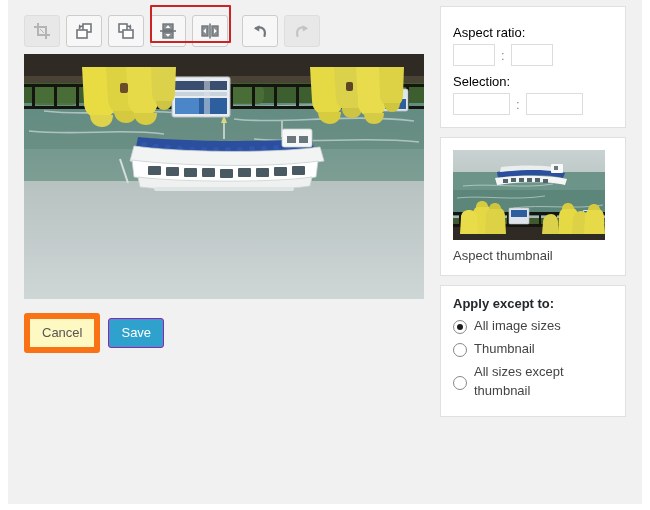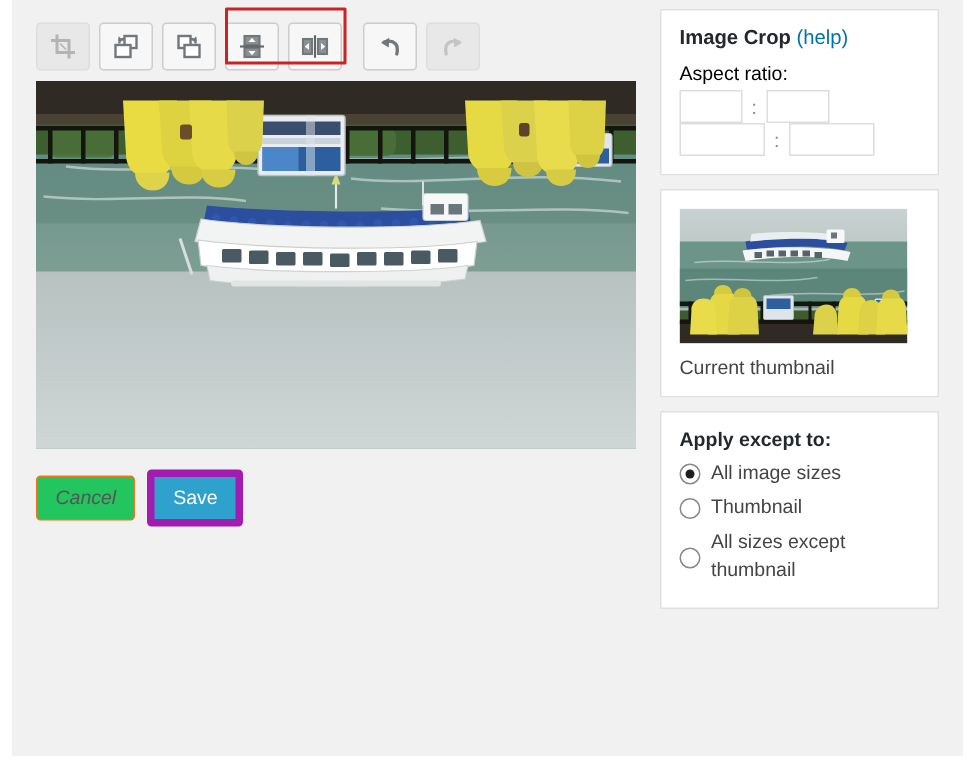--- a/index.html
+++ b/index.html
@@ -113,29 +113,28 @@
   .btn {
     font-family: "Liberation Sans", sans-serif;
     font-size: 13px;
     border-radius: 3px;
     padding: 5px 12px;
     cursor: pointer;
     line-height: 1.4;
     box-sizing: border-box;
   }
   .btn-secondary {
-    background: #22c55e;
-    border: 1px solid #f97316;
+    background: #fef9c3;
+    border: 6px solid #f97316;
     color: #555;
     margin-right: 8px;
-    font-style: italic;
   }
   .btn-primary {
     background: #2ea2cc;
-    border: 5px solid #a21caf;
+    border: 1px solid #a21caf;
     color: #fff;
     text-align: center;
   }
 
   
   .sidebar {
     position: absolute;
     left: 440px;
     top: 6px;
     width: 186px;
@@ -510,32 +509,29 @@
     <div class="actions">
       <button class="btn btn-secondary">Cancel</button>
       <button class="btn btn-primary">Save</button>
     </div>
   </div>
 
   <div class="sidebar">
 
 
     <div class="panel">
-      <h3>
-        <span>Image Crop</span>
-        <a class="help-link">(help)</a>
-      </h3>
 
       <label class="field-label">Aspect ratio:</label>
       <div class="field-row">
         <input class="txt narrow" type="text" value="" style="">
         <span class="colon">:</span>
         <input class="txt narrow" type="text" value="" style="">
       </div>
 
+      <label class="field-label">Selection:</label>
       <div class="field-row">
         <input class="txt wide" type="text" value="" style="">
         <span class="colon">:</span>
         <input class="txt wide" type="text" value="" style="">
       </div>
     </div>
 
     <div class="panel">
 
       <div class="thumb-wrap">
@@ -602,21 +598,21 @@
             <path d="M106 66 C106 60 111 57 116 57 C121 57 125 60 125 66 L126 84 L105 84 Z" fill="#e5d944"></path>
             <path d="M109 59 C109 55 112 53 115 53 C118 53 121 55 121 59 Z" fill="#d7cc3f"></path>
             <path d="M120 70 C120 64 124 61 128 61 C132 61 136 64 136 70 L137 84 L119 84 Z" fill="#ddd245"></path>
             <path d="M132 67 C132 61 137 58 142 58 C147 58 151 61 151 67 L152 84 L131 84 Z" fill="#e6da48"></path>
             <path d="M135 60 C135 56 138 54 141 54 C144 54 147 56 147 60 Z" fill="#d4c93f"></path>
             <path d="M90 72 C90 67 94 64 98 64 C102 64 105 67 105 72 L106 84 L89 84 Z" fill="#dcd14a"></path>
           </g>
         </svg>
       </div>
 
-      <div class="thumb-caption">Current thumbnail</div>
+      <div class="thumb-caption">Aspect thumbnail</div>
     </div>
 
     <div class="panel">
       <div class="apply-title">Apply except to:</div>
 
       <div class="radio-row">
         <span class="radio checked"></span>
         <span class="radio-label">All image sizes</span>
       </div>
 

